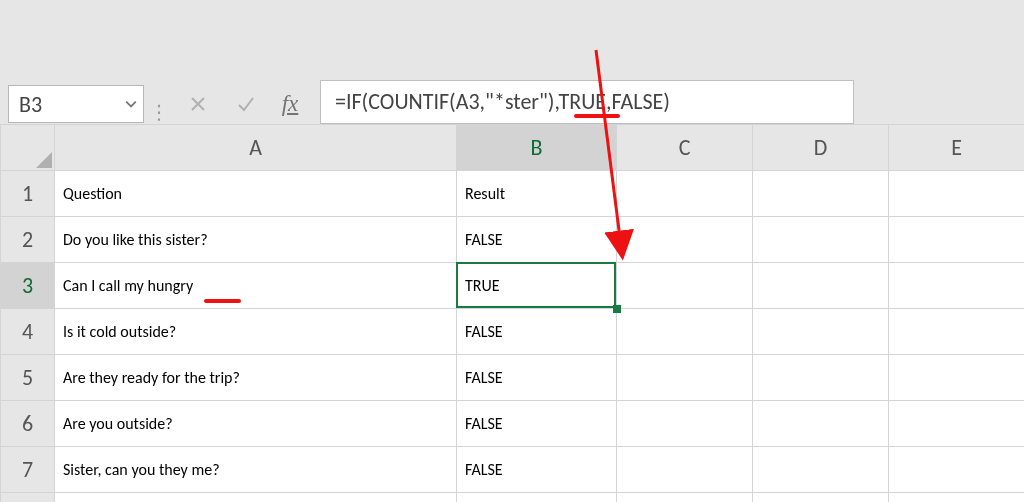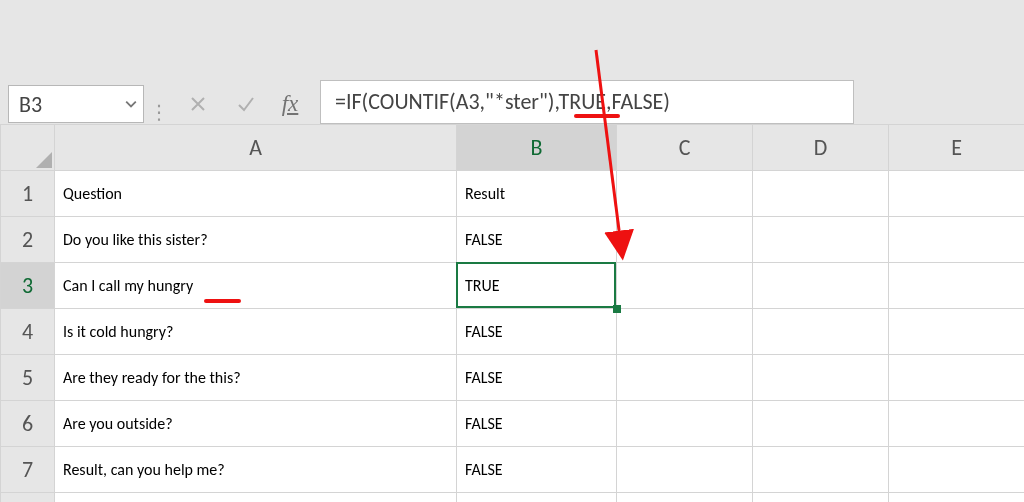--- a/index.html
+++ b/index.html
@@ -272,45 +272,45 @@
   <tr>
     <th class="row-hdr active">3</th>
     <td class="cell" id="cellA3">Can I call my hungry</td>
     <td class="cell center" id="cellB3">TRUE</td>
     <td class="cell"></td>
     <td class="cell"></td>
     <td class="cell"></td>
   </tr>
   <tr>
     <th class="row-hdr">4</th>
-    <td class="cell">Is it cold hungry?</td>
+    <td class="cell">Is it cold outside?</td>
     <td class="cell center">FALSE</td>
     <td class="cell"></td>
     <td class="cell"></td>
     <td class="cell"></td>
   </tr>
   <tr>
     <th class="row-hdr">5</th>
-    <td class="cell">Are they ready for the this?</td>
+    <td class="cell">Are they ready for the trip?</td>
     <td class="cell center">FALSE</td>
     <td class="cell"></td>
     <td class="cell"></td>
     <td class="cell"></td>
   </tr>
   <tr>
     <th class="row-hdr">6</th>
     <td class="cell">Are you outside?</td>
     <td class="cell center">FALSE</td>
     <td class="cell"></td>
     <td class="cell"></td>
     <td class="cell"></td>
   </tr>
   <tr>
     <th class="row-hdr">7</th>
-    <td class="cell">Result, can you help me?</td>
+    <td class="cell">Sister, can you they me?</td>
     <td class="cell center">FALSE</td>
     <td class="cell"></td>
     <td class="cell"></td>
     <td class="cell"></td>
   </tr>
   <tr>
     <th class="row-hdr">8</th>
     <td class="cell"></td>
     <td class="cell center"></td>
     <td class="cell"></td>

